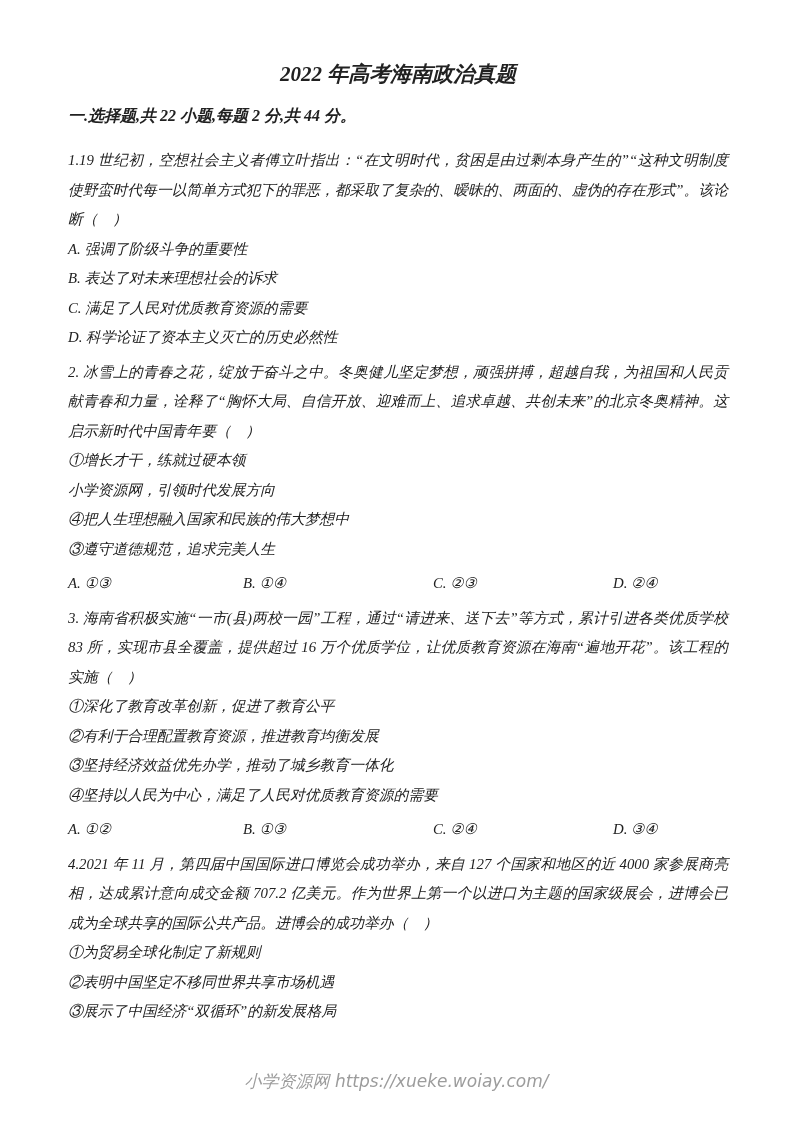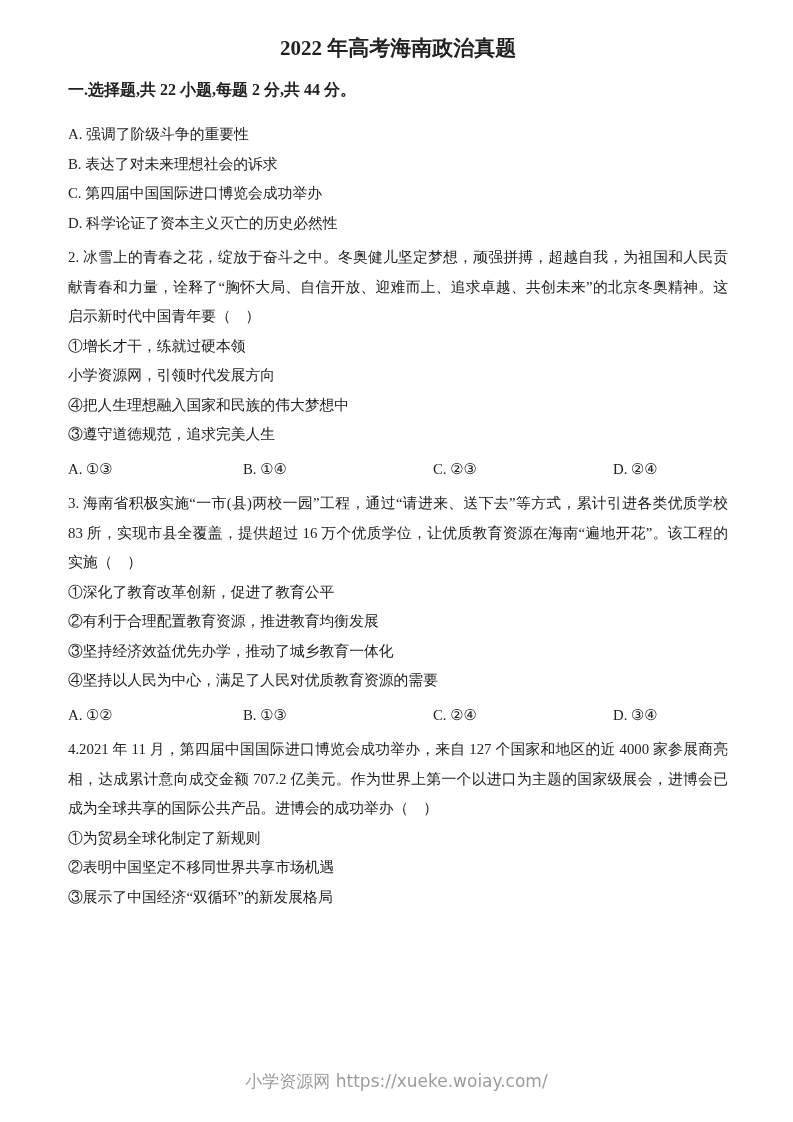--- a/index.html
+++ b/index.html
@@ -6,22 +6,23 @@
   body {
     width: 793px; height: 1122px;
     background: #ffffff;
     position: relative;
     overflow: hidden;
     font-family: "Liberation Serif", "DejaVu Serif", serif;
     color: #212121;
   }
   .page {
     position: absolute; inset: 0;
-    padding: 32px 65px 0 68px;
+    padding: 58px 65px 0 68px;
     box-sizing: border-box;
+    font-style: italic;
   }
   .title {
     margin: 0;
     font-size: 21px;
     font-weight: bold;
     text-align: center;
     line-height: 32px;
   }
   .section-heading {
     margin: 14px 0 0 0;
@@ -67,24 +68,25 @@
 </head>
 <body>
 
 <div class="page">
 
   <h1 class="title">2022 年高考海南政治真题</h1>
 
   <h2 class="section-heading">一.选择题,共 22 小题,每题 2 分,共 44 分。</h2>
 
   <div class="question first">
+    <p class="stem">1.19 世纪初，空想社会主义者傅立叶指出：“在文明时代，贫困是由过剩本身产生的”“这种文明制度使野蛮时代每一以简单方式犯下的罪恶，都采取了复杂的、暧昧的、两面的、虚伪的存在形式”。该论断（　）</p>
     <div class="opt-lines">
       <p>A. 强调了阶级斗争的重要性</p>
       <p>B. 表达了对未来理想社会的诉求</p>
-      <p>C. 第四届中国国际进口博览会成功举办</p>
+      <p>C. 满足了人民对优质教育资源的需要</p>
       <p>D. 科学论证了资本主义灭亡的历史必然性</p>
     </div>
   </div>
 
   <div class="question">
     <p class="stem">2. 冰雪上的青春之花，绽放于奋斗之中。冬奥健儿坚定梦想，顽强拼搏，超越自我，为祖国和人民贡献青春和力量，诠释了“胸怀大局、自信开放、迎难而上、追求卓越、共创未来”的北京冬奥精神。这启示新时代中国青年要（　）</p>
     <div class="statements">
       <p>①增长才干，练就过硬本领</p>
       <p>小学资源网，引领时代发展方向</p>
       <p>④把人生理想融入国家和民族的伟大梦想中</p>

